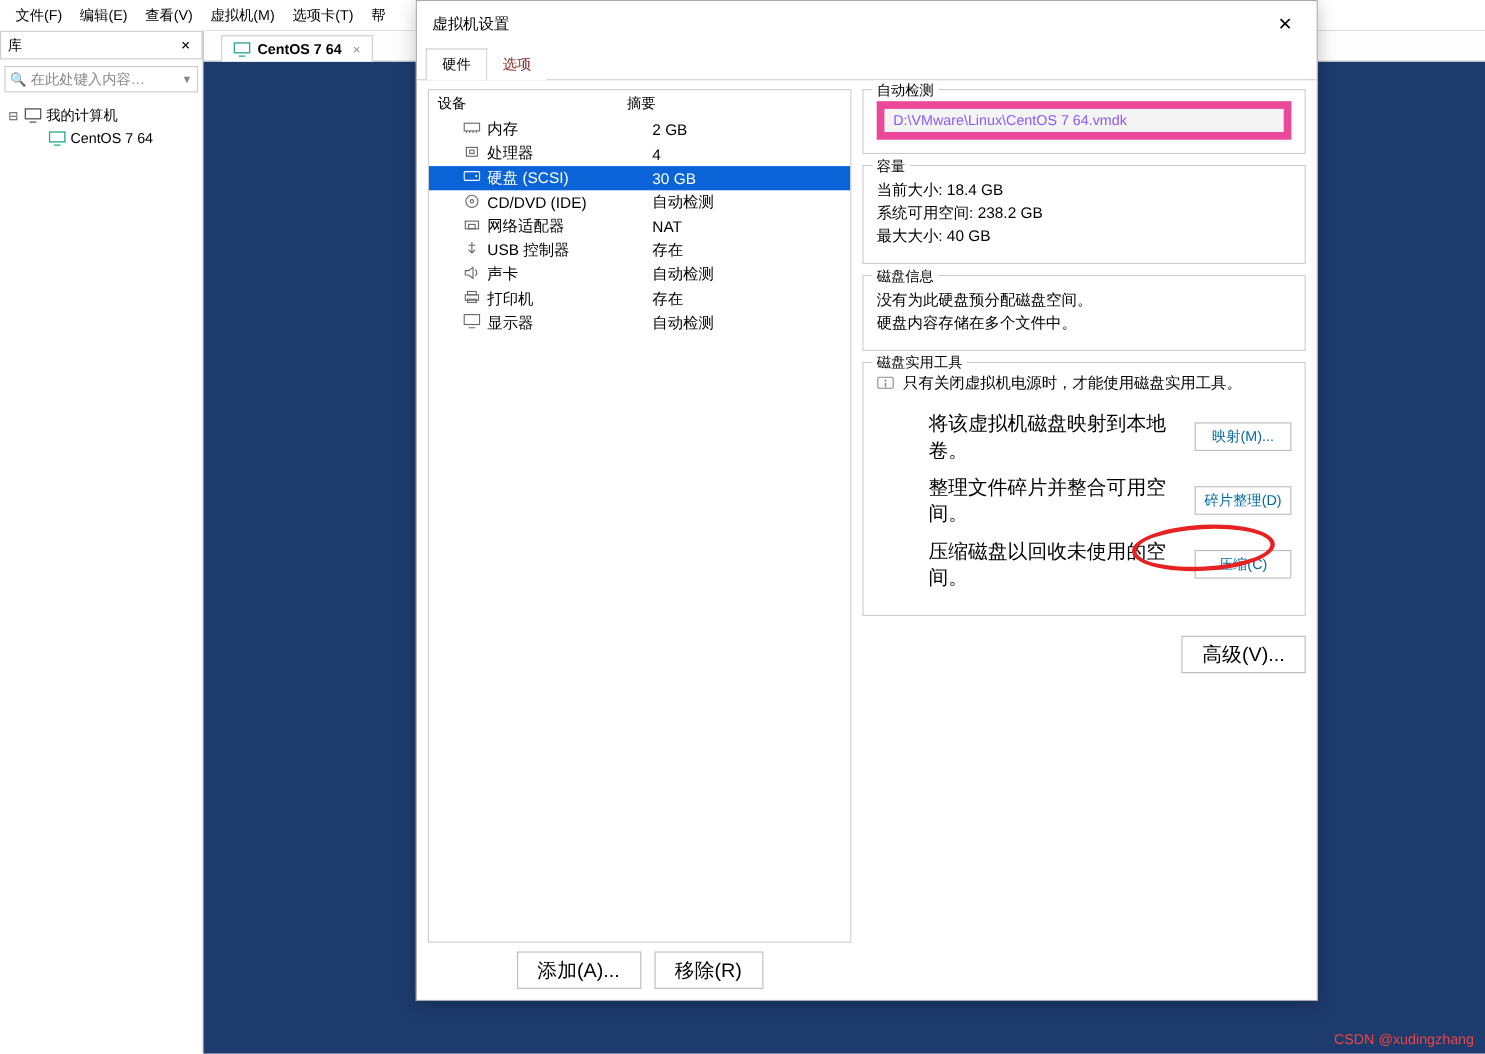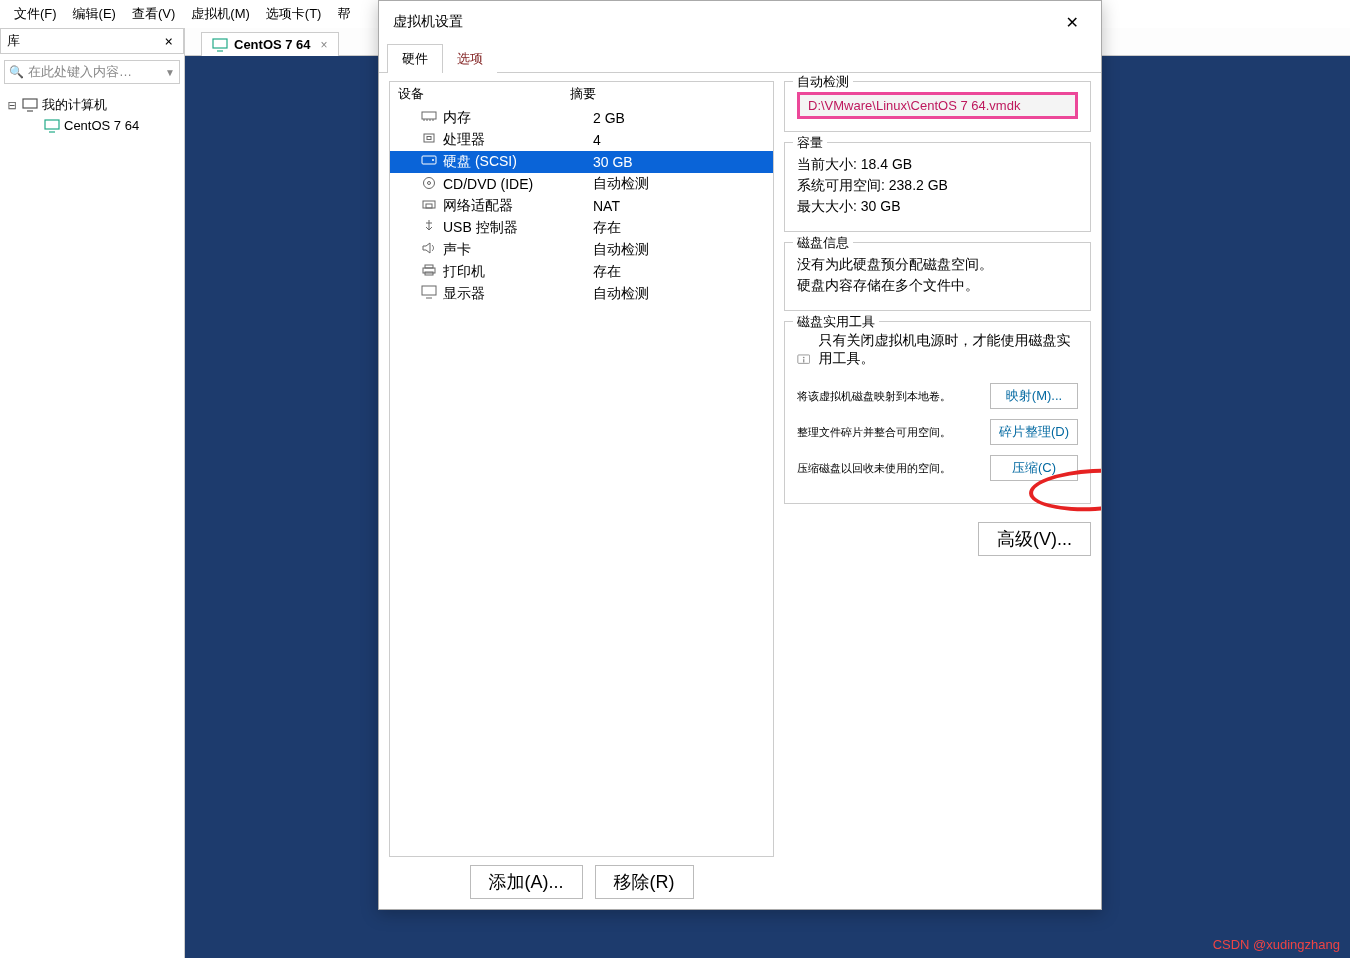--- a/index.html
+++ b/index.html
@@ -22,21 +22,21 @@
 
 
 .workspace { position: absolute; top: 28px; left: 185px; right: 0; bottom: 0; background: #1d3b6d; }
 
 
 .tabbar { height: 28px; background: #fdfdfd; border-bottom: 1px solid #ccc; display: flex; align-items: flex-end; padding-left: 16px; }
 .tab { background: #fff; border: 1px solid #ccc; border-bottom: none; padding: 4px 10px; display: flex; align-items: center; gap: 6px; font-size: 13px; position: relative; top: 1px;}
 .tab .x { color: #888; font-size: 12px; margin-left: 4px; }
 
 
-.dialog { position: absolute; top: 0; left: 378px; width: 724px; height: 910px; background: #fff; border: 1px solid #aaa; box-shadow: 0 4px 16px rgba(0,0,0,.25); display: flex; flex-direction: column; }
+.dialog { position: absolute; top: 0; left: 378px; width: 820px; height: 910px; background: #fff; border: 1px solid #aaa; box-shadow: 0 4px 16px rgba(0,0,0,.25); display: flex; flex-direction: column; }
 .dlg-title { height: 42px; display: flex; align-items: center; padding: 0 14px; font-size: 14px; }
 .dlg-close { margin-left: auto; font-size: 16px; padding: 2px 8px; cursor: pointer; }
 
 .dlg-tabs { height: 30px; padding: 0 8px; display: flex; align-items: flex-end; border-bottom: 1px solid #ccc; font-size: 13px; }
 .dlg-tab { padding: 5px 14px; border: 1px solid #ccc; border-bottom: none; background: #fff; margin-right: 0; position: relative; top: 1px; }
 .dlg-tab.inactive { border: none; color: #7f1d1d; }
 
 .dlg-body { flex: 1; display: flex; padding: 8px 10px 10px 10px; gap: 10px; overflow: hidden; }
 
 .left-col { width: 385px; display: flex; flex-direction: column; }
@@ -47,26 +47,26 @@
 .dev-row .c1 { width: 172px; display: flex; gap: 6px; margin-left: 23px; }
 .dev-row.sel { background: #0a64d8; color: #fff; }
 .dev-icon { width: 16px; height: 14px; display: inline-block; }
 .btnrow { margin-top: 8px; display: flex; justify-content: center; gap: 12px; }
 .btn { border: 1px solid #bbb; background: #fff; padding: 4px 18px; font-size: 18px; min-width: 80px; text-align: center; }
 .btn:disabled, .btn-disabled { color: #999; }
 
 .right-col { flex: 1; display: flex; flex-direction: column; gap: 10px; font-size: 14px; }
 .group { border: 1px solid #ccc; padding: 10px 12px 12px 12px; position: relative; }
 .group-label { position: absolute; top: -9px; left: 8px; background: #fff; padding: 0 4px; font-size: 13px; }
-.path-input { border: 3px solid #ec4899; background: #f4f4f4; padding: 3px 8px; font-size: 13px; color: #be185d; }
+.path-input { border: 7px solid #ec4899; background: #f4f4f4; padding: 3px 8px; font-size: 13px; color: #8b5cf6; }
 .kv { display: flex; gap: 6px; margin: 3px 0; font-size: 14px; }
 .util-row { display: flex; align-items: center; margin: 10px 0; gap: 10px; }
-.util-row .txt { flex: 1; font-size: 11px; }
+.util-row .txt { flex: 1; font-size: 18px; margin-left: 47px; }
 .util-btn { border: 1px solid #bbb; background: #fff; padding: 3px 0; width: 88px; text-align: center; font-size: 13px; color: #0369a1; }
-.util-note { display: flex; gap: 8px; align-items: flex-end; margin-bottom: 15px; font-size: 14px; }
+.util-note { display: flex; gap: 8px; align-items: center; margin-bottom: 15px; font-size: 14px; }
 .adv-row { display: flex; justify-content: flex-end; margin-top: 8px; }
 
 
 .red-circle { position: absolute; border: 4px solid #e62222; border-radius: 50% / 50%; transform: rotate(-3deg); pointer-events: none; }
 
 .watermark { position: absolute; right: 10px; bottom: 6px; color: #ef4444; font-size: 13px; }
 
 
 .ic-pc { stroke: #555; fill: none; }
 .ic { width:16px; height:14px; }
@@ -245,21 +245,21 @@
     <div class="right-col">
       <div class="group">
         <div class="group-label">自动检测</div>
         <div class="path-input">D:\VMware\Linux\CentOS 7 64.vmdk</div>
       </div>
 
       <div class="group">
         <div class="group-label">容量</div>
         <div class="kv">当前大小: 18.4 GB</div>
         <div class="kv">系统可用空间: 238.2 GB</div>
-        <div class="kv">最大大小: 30 GB</div>
+        <div class="kv">最大大小: 40 GB</div>
       </div>
 
       <div class="group">
         <div class="group-label">磁盘信息</div>
         <div class="kv">没有为此硬盘预分配磁盘空间。</div>
         <div class="kv">硬盘内容存储在多个文件中。</div>
       </div>
 
       <div class="group" style="position:relative;">
         <div class="group-label">磁盘实用工具</div>

